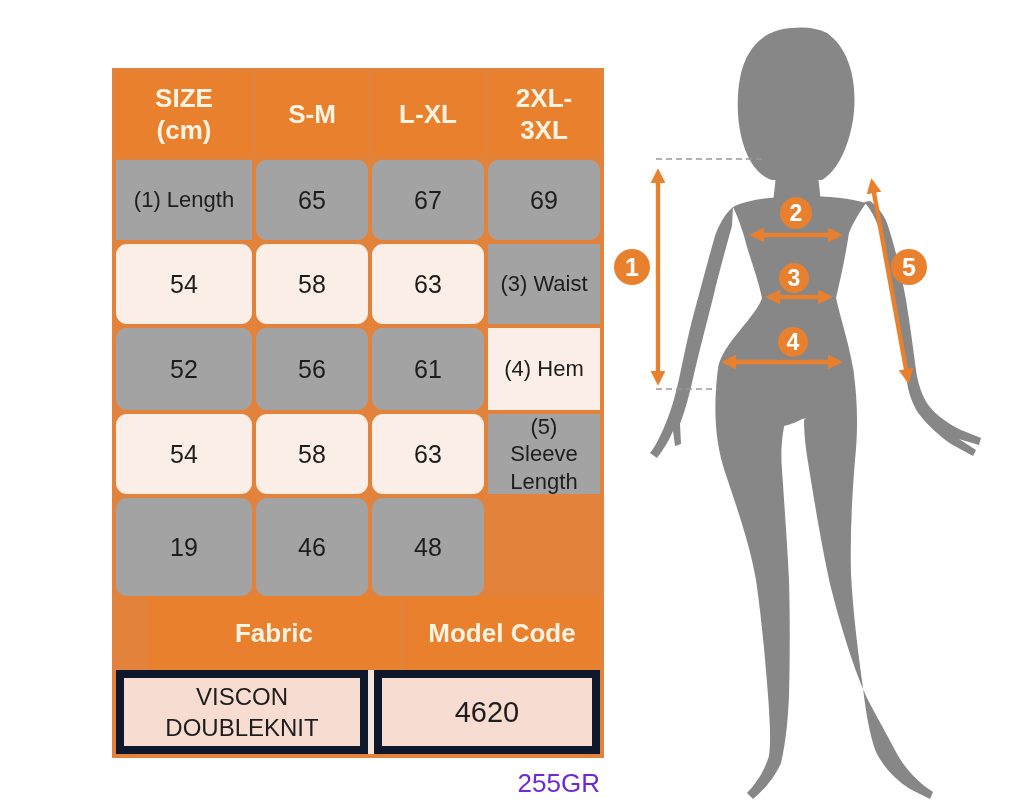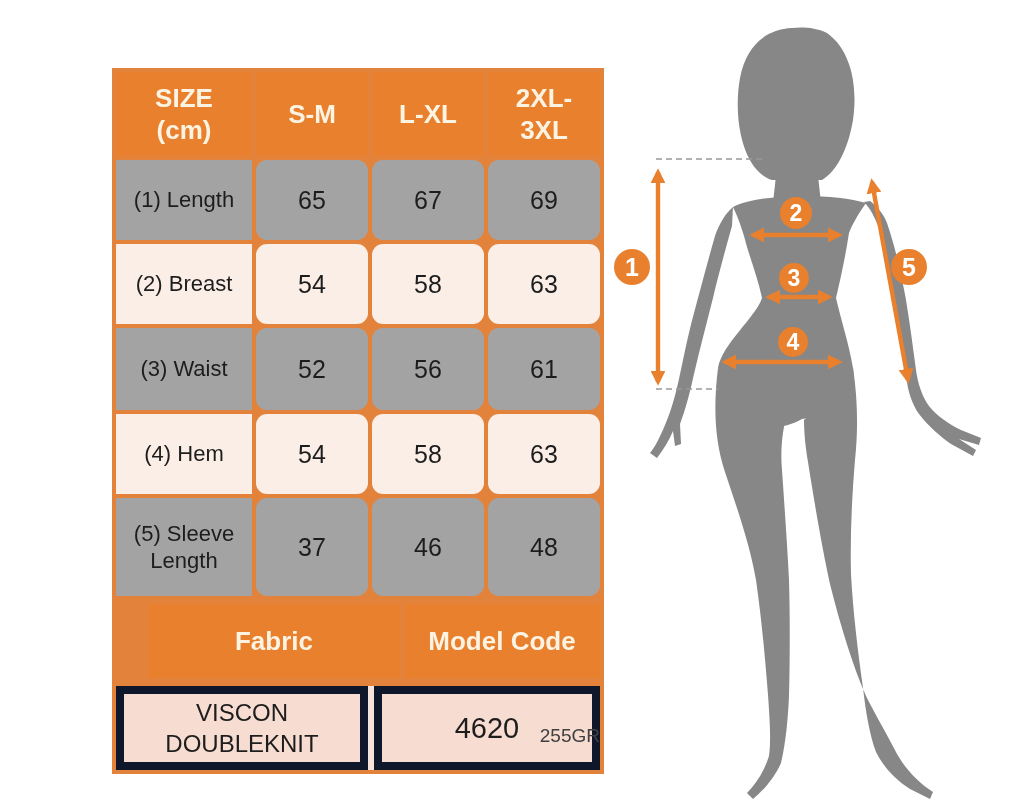--- a/index.html
+++ b/index.html
@@ -4,21 +4,21 @@
 <style>
   html,body{margin:0;padding:0;}
   body{
     width:1012px;height:805px;position:relative;background:#ffffff;
     font-family:"Liberation Sans", sans-serif;overflow:hidden;
   }
   
   .table-wrap{
     position:absolute;left:112px;top:68px;width:492px;
     background:#E3823B;padding:4px;box-sizing:border-box;
-    display:flex;flex-direction:column;gap:8px;
+    display:flex;flex-direction:column;gap:0;
   }
   .grid-main{
     display:grid;
     grid-template-columns:136px 112px 112px 1fr;
     grid-template-rows:84px 80px 80px 82px 80px 98px;
     gap:4px;
   }
   .cell{
     display:flex;align-items:center;justify-content:center;
     text-align:center;box-sizing:border-box;padding:2px 6px;
@@ -37,22 +37,22 @@
   .grid-fab-data{
     display:grid;grid-template-columns:252px 1fr;gap:6px;height:84px;
     background:#F6E3DA;
   }
   .fcell{
     background:#F7DCD2;border:8px solid #0f172a;
   }
   .fab-name{font-size:24px;color:#1d1d1d;line-height:1.3;}
   .fab-code{font-size:29px;color:#1d1d1d;}
   .footnote{
-    position:absolute;left:112px;top:725px;width:492px;
-    text-align:right;font-size:19px;color:#404040;padding-right:4px;
+    position:absolute;left:112px;top:768px;width:492px;
+    text-align:right;font-size:26px;color:#6d28d9;padding-right:4px;
     box-sizing:border-box;
   }
   
   .figure-svg{position:absolute;left:0;top:0;}
   .marker-num{
     fill:#ffffff;font-family:"Liberation Sans",sans-serif;font-weight:bold;
     text-anchor:middle;
   }
 </style>
 </head>
@@ -66,37 +66,36 @@
     <div class="cell hcell">S-M</div>
     <div class="cell hcell">L-XL</div>
     <div class="cell hcell">2XL-
 3XL</div>
 
     <div class="cell rdark label">(1) Length</div>
     <div class="cell rdark num">65</div>
     <div class="cell rdark num">67</div>
     <div class="cell rdark num">69</div>
 
-    <div class="cell rlight label">(2) Breast</div>
     <div class="cell rlight num">54</div>
     <div class="cell rlight num">58</div>
     <div class="cell rlight num">63</div>
 
     <div class="cell rdark label">(3) Waist</div>
     <div class="cell rdark num">52</div>
     <div class="cell rdark num">56</div>
     <div class="cell rdark num">61</div>
 
     <div class="cell rlight label">(4) Hem</div>
     <div class="cell rlight num">54</div>
     <div class="cell rlight num">58</div>
     <div class="cell rlight num">63</div>
 
     <div class="cell rdark label">(5) Sleeve Length</div>
-    <div class="cell rdark num">37</div>
+    <div class="cell rdark num">19</div>
     <div class="cell rdark num">46</div>
     <div class="cell rdark num">48</div>
   </div>
 
   <div class="grid-fab-head">
     <div class="cell hcell">Fabric</div>
     <div class="cell hcell">Model Code</div>
   </div>
 
   <div class="grid-fab-data">

